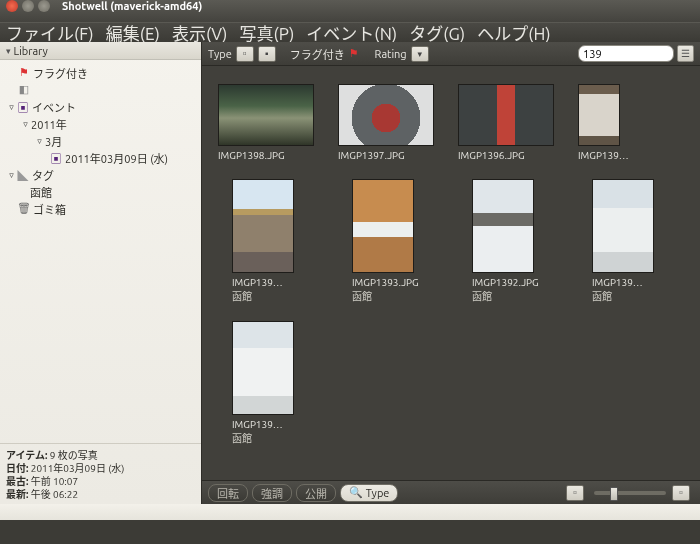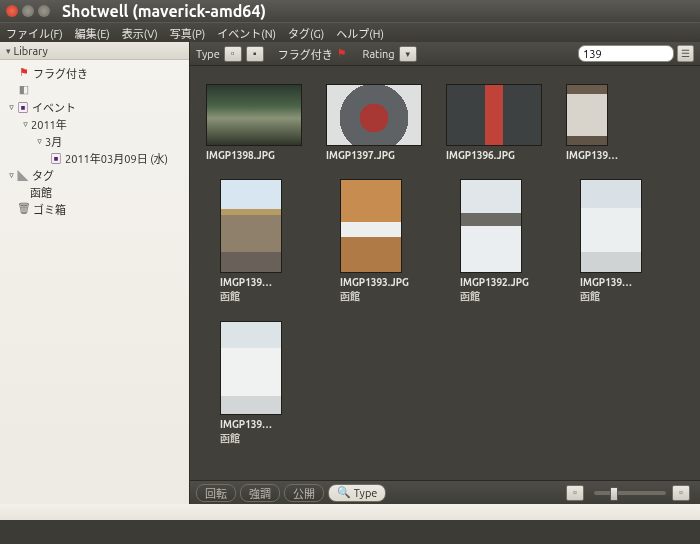--- a/index.html
+++ b/index.html
@@ -1,21 +1,21 @@
 <!DOCTYPE html>
 <html><head>
 <meta charset="utf-8">
 <style>
 * { margin:0; padding:0; box-sizing:border-box; font-family:"Ubuntu","Noto Sans CJK JP",sans-serif; }
 body { width:700px; height:544px; background:#3c3b36; overflow:hidden; }
-.titlebar { height:22px; background:linear-gradient(#5b5a54,#44433e); display:flex; align-items:center; padding:0 6px; color:#fff; font-size:16px; font-weight:bold; }
+.titlebar { height:22px; background:linear-gradient(#5b5a54,#44433e); display:flex; padding:0 6px; color:#fff; font-size:11px; font-weight:bold; }
 .win-btn { width:12px; height:12px; border-radius:50%; margin-right:4px; }
 .wb-close{background:radial-gradient(#f56b4f,#c0392b);} .wb-min{background:radial-gradient(#9b998f,#6e6c63);} .wb-max{background:radial-gradient(#9b998f,#6e6c63);}
 .titlebar-title{margin-left:8px;}
-.menubar{height:20px;background:linear-gradient(#4a4944,#3b3a35);display:flex;align-items:center;padding:8px 6px;color:#e7e6e1;font-size:11px;border-top:1px solid #5a5953;}
+.menubar{height:20px;background:linear-gradient(#4a4944,#3b3a35);display:flex;align-items:center;padding:8px 6px;color:#e7e6e1;font-size:17px;border-top:1px solid #5a5953;}
 .menubar span{margin-right:12px;cursor:default;}
 .content{display:flex;height:462px;}
 .sidebar{width:202px;background:linear-gradient(#f5f3ed,#eceae3);display:flex;flex-direction:column;border-right:1px solid #2e2d28;}
 .lib-hdr{height:18px;background:linear-gradient(#e9e7e0,#d9d6cc);border-bottom:1px solid #c1bfb6;display:flex;align-items:center;padding:0 6px;font-size:11px;color:#2e2d28;}
 .lib-hdr .tri{color:#555;font-size:9px;margin-right:3px;}
 .tree{flex:1;padding:4px 4px;font-size:11px;color:#2e2d28;overflow:hidden;}
 .tree-row{display:flex;align-items:center;height:17px;white-space:nowrap;}
 .tw{display:inline-block;width:11px;text-align:center;color:#444;font-size:9px;}
 .ic{width:12px;height:12px;margin-right:3px;display:inline-flex;align-items:center;justify-content:center;}
 .ic-flag{color:#d33;}
@@ -27,21 +27,21 @@
 .status b{font-weight:bold;}
 .main{flex:1;display:flex;flex-direction:column;background:#41403b;}
 .toolbar{height:24px;background:linear-gradient(#4e4d48,#3e3d38);border-bottom:1px solid #2a2925;display:flex;align-items:center;padding:0 6px;font-size:11px;color:#e7e6e1;justify-content:space-between;}
 .tb-label{margin-right:4px;}
 .tb-btn{width:18px;height:16px;background:linear-gradient(#eae8e1,#cfccc2);border:1px solid #6e6c63;border-radius:2px;margin-right:4px;display:inline-flex;align-items:center;justify-content:center;font-size:9px;color:#444;}
 .tb-sep{width:10px;}
 .tb-flag{color:#d33;margin-right:6px;font-size:11px;}
 .search{margin-left:auto;display:flex;align-items:center;}
 .search input{width:96px;height:17px;border:1px solid #8a887f;border-radius:7px;background:#fff;font-size:11px;padding:0 4px;}
 .search-ic{width:17px;height:17px;background:linear-gradient(#eae8e1,#cfccc2);border:1px solid #8a887f;border-radius:2px;margin-left:3px;display:flex;align-items:center;justify-content:center;font-size:10px;color:#555;}
-.grid{flex:1;overflow:hidden;padding:18px 22px 10px 16px;font-weight:bold;}
+.grid{flex:1;overflow:hidden;padding:18px 10px 10px 16px;}
 .grid-row{display:flex;gap:22px;margin-bottom:18px;}
 .thumb{width:98px;display:flex;flex-direction:column;}
 .thumb-img{border:1px solid #1e1d1a;background:#666;}
 .thumb-label{margin-top:4px;font-size:10px;color:#e7e6e1;white-space:nowrap;overflow:hidden;text-overflow:ellipsis;}
 .thumb-sub{font-size:10px;color:#cfcdc5;}
 
 .t1{width:96px;height:62px;background:linear-gradient(#2c3930 0%,#4a6347 35%,#8a9276 55%,#2f3528 100%);}
 .t2{width:96px;height:62px;background:radial-gradient(circle at 50% 55%,#a83833 0 25%,#5e6264 25% 60%,#dedfdf 60% 100%);}
 .t3{width:96px;height:62px;background:linear-gradient(90deg,#3d4141 0 40%,#bf4338 40% 60%,#3d4141 60% 100%);}
 .t4{width:42px;height:62px;background:linear-gradient(#6b5d4d 0 15%,#d9d4cb 15% 85%,#5f5446 85% 100%);}
@@ -116,20 +116,26 @@
           <span>タグ</span>
         </div>
       <div class="tree-row" style="padding-left:26px">
           <span>函館</span>
         </div>
       <div class="tree-row" style="padding-left:14px">
           <span class="ic ic-trash">🗑</span>
           <span>ゴミ箱</span>
         </div>
     </div>
+    <div class="status">
+      <div><b>アイテム:</b> <span>9 枚の写真</span></div>
+      <div><b>日付:</b> <span>2011年03月09日 (水)</span></div>
+      <div><b>最古:</b> <span>午前 10:07</span></div>
+      <div><b>最新:</b> <span>午後 06:22</span></div>
+    </div>
   </div>
 
   <div class="main">
     <div class="toolbar">
       <span class="tb-label">Type</span>
       <span class="tb-btn">▫</span>
       <span class="tb-btn">▪</span>
       <span class="tb-sep"></span>
       <span class="tb-label">フラグ付き</span>
       <span class="tb-flag">⚑</span>

